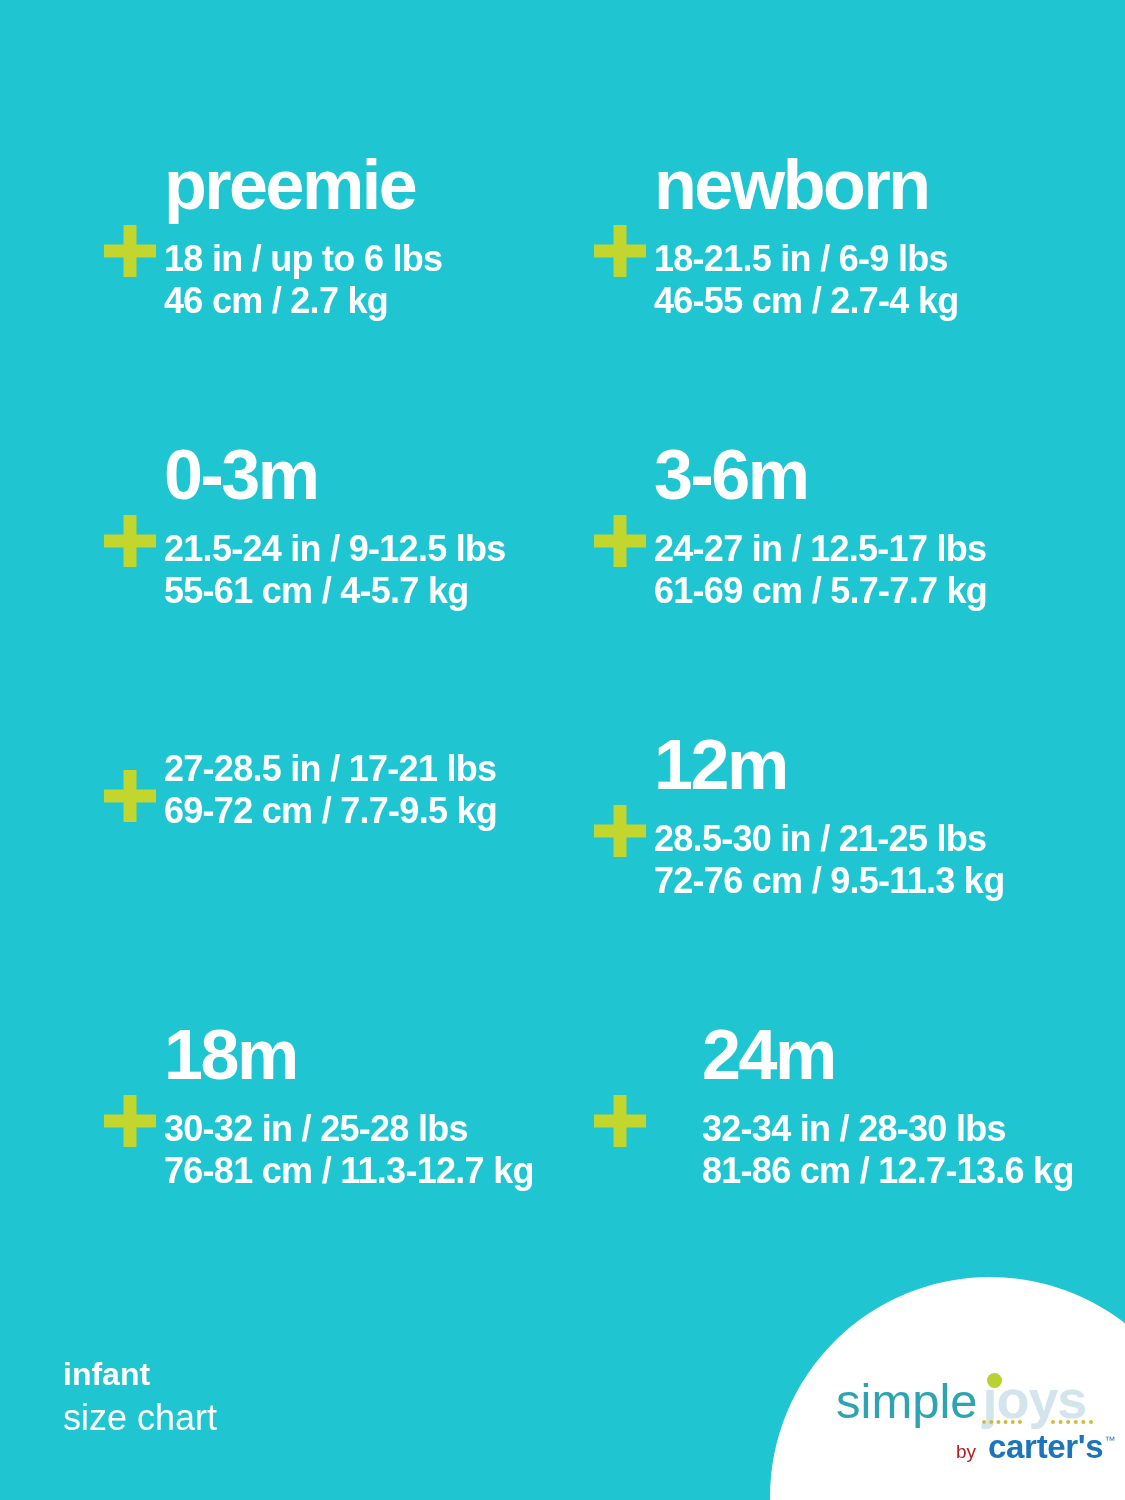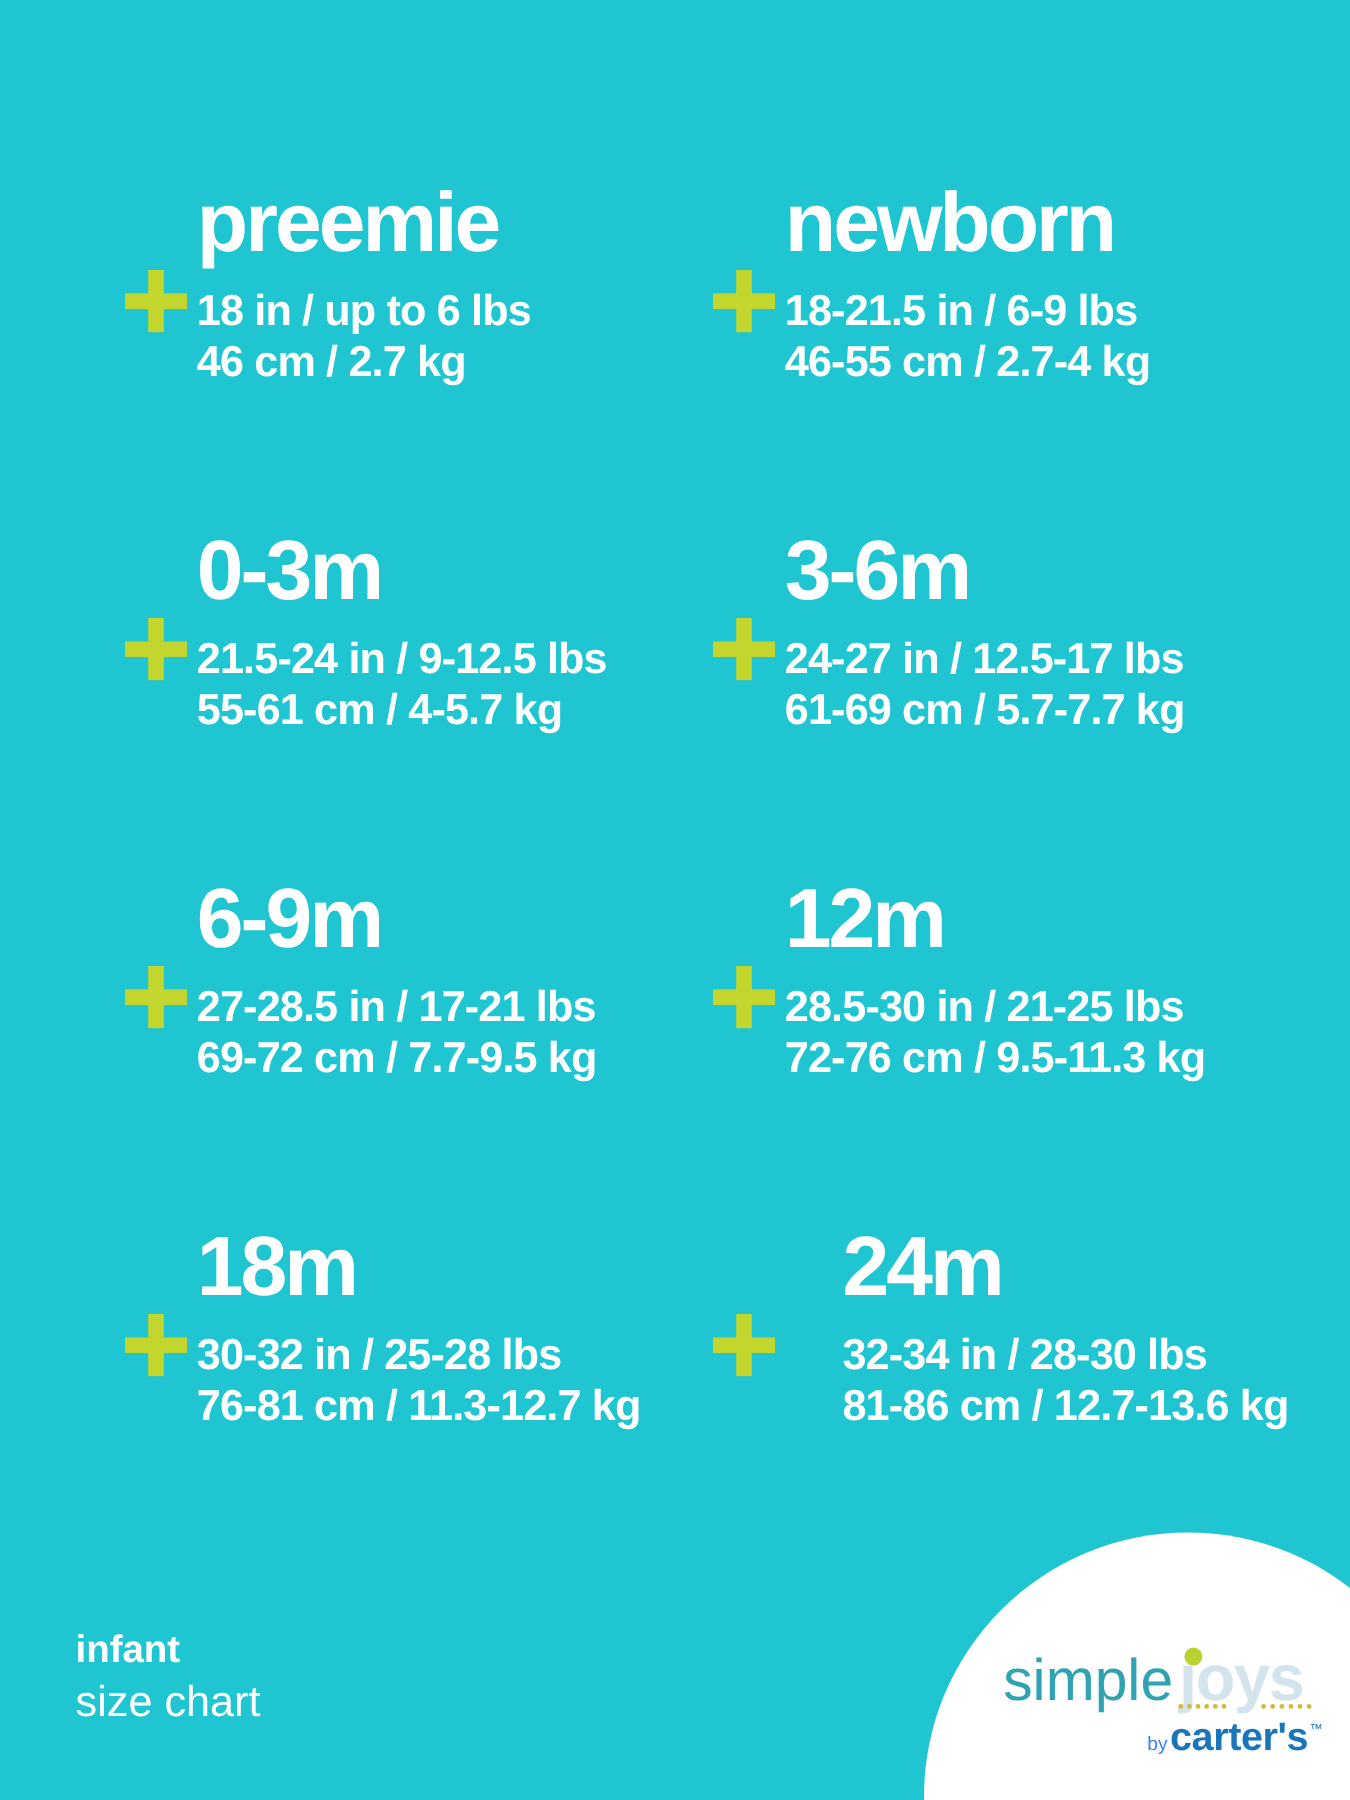--- a/index.html
+++ b/index.html
@@ -87,23 +87,23 @@
   .dotline.g1{left:212px;width:40px;}
   .dotline.g2{left:281px;width:42px;}
   .logo-row2{
     position:absolute;
     left:186px;top:151px;
     display:flex;
     align-items:baseline;
     white-space:nowrap;
   }
   .logo-by{
-    font-size:16px;
-    color:#3b82f6;
-    margin-right:2px;
+    font-size:19px;
+    color:#b91c1c;
+    margin-right:12px;
   }
   .logo-brand{
     font-size:33px;
     font-weight:bold;
     color:#1a75bb;
     letter-spacing:-0.01em;
   }
   .logo-tm{
     font-size:11px;
     color:#1a75bb;
@@ -173,21 +173,20 @@
       <div class="size-line">61-69 cm / 5.7-7.7 kg</div>
     </div>
   </div>
 
   <div class="size-block pos-r3c1">
     <svg class="plus-icon" width="52" height="52" viewBox="0 0 52 52">
       <rect x="0" y="19.5" width="52" height="13" fill="#c3d62d"></rect>
       <rect x="19.5" y="0" width="13" height="52" fill="#c3d62d"></rect>
     </svg>
     <div class="size-text">
-      <div class="size-title">6-9m</div>
       <div class="size-line first">27-28.5 in / 17-21 lbs</div>
       <div class="size-line">69-72 cm / 7.7-9.5 kg</div>
     </div>
   </div>
 
   <div class="size-block pos-r3c2">
     <svg class="plus-icon" width="52" height="52" viewBox="0 0 52 52">
       <rect x="0" y="19.5" width="52" height="13" fill="#c3d62d"></rect>
       <rect x="19.5" y="0" width="13" height="52" fill="#c3d62d"></rect>
     </svg>

